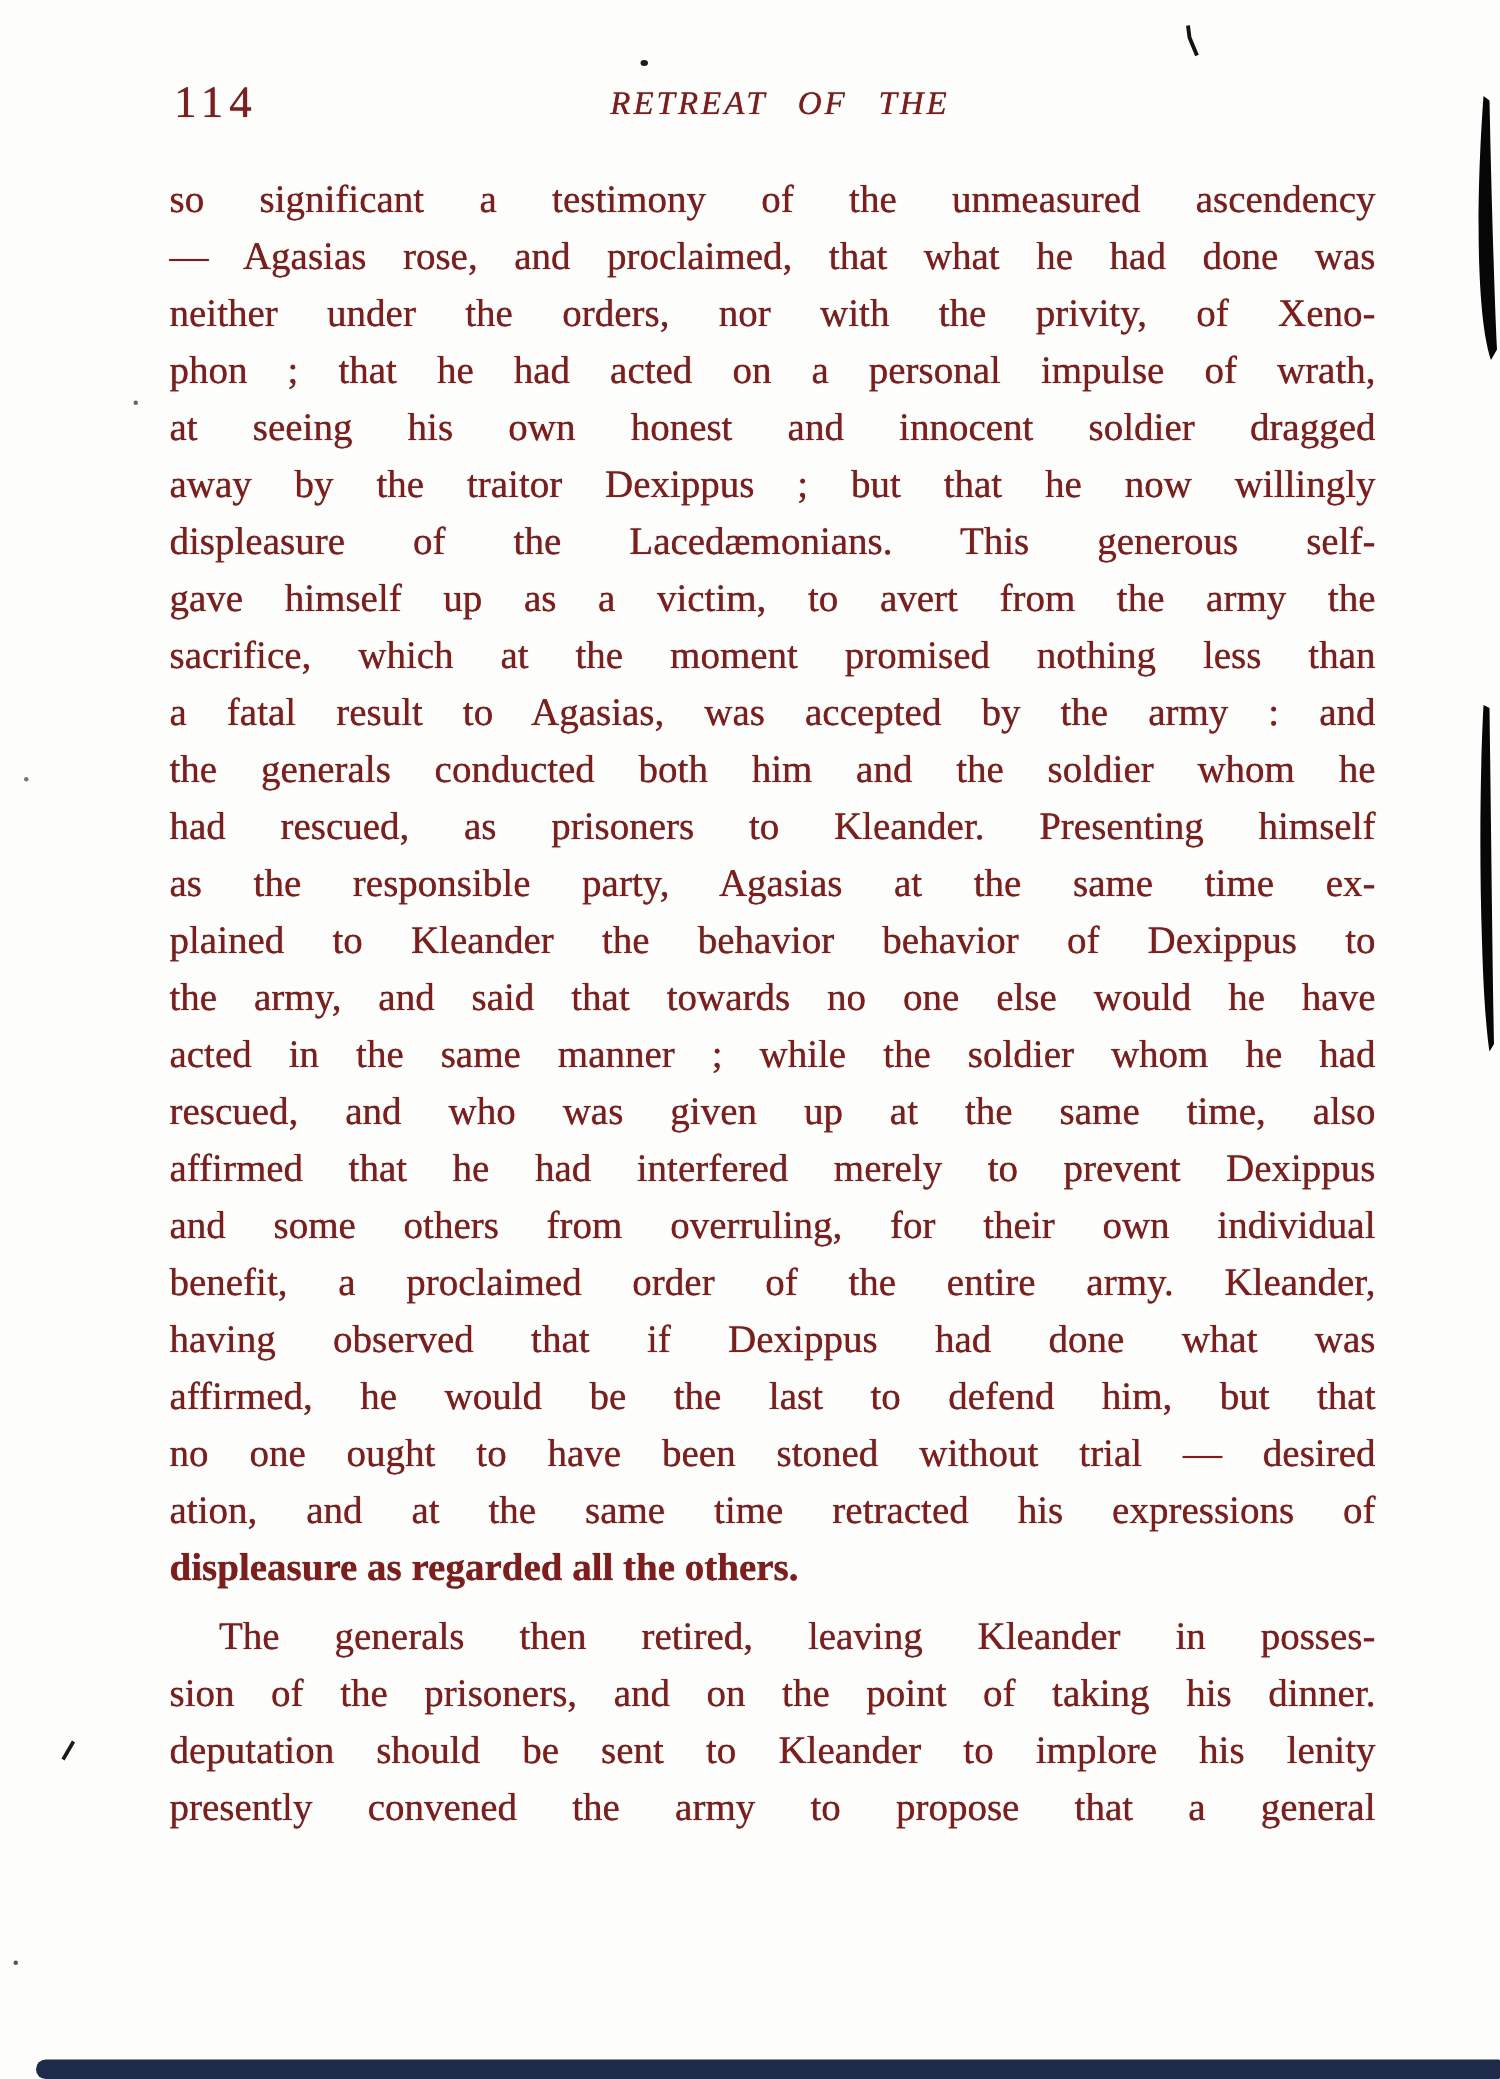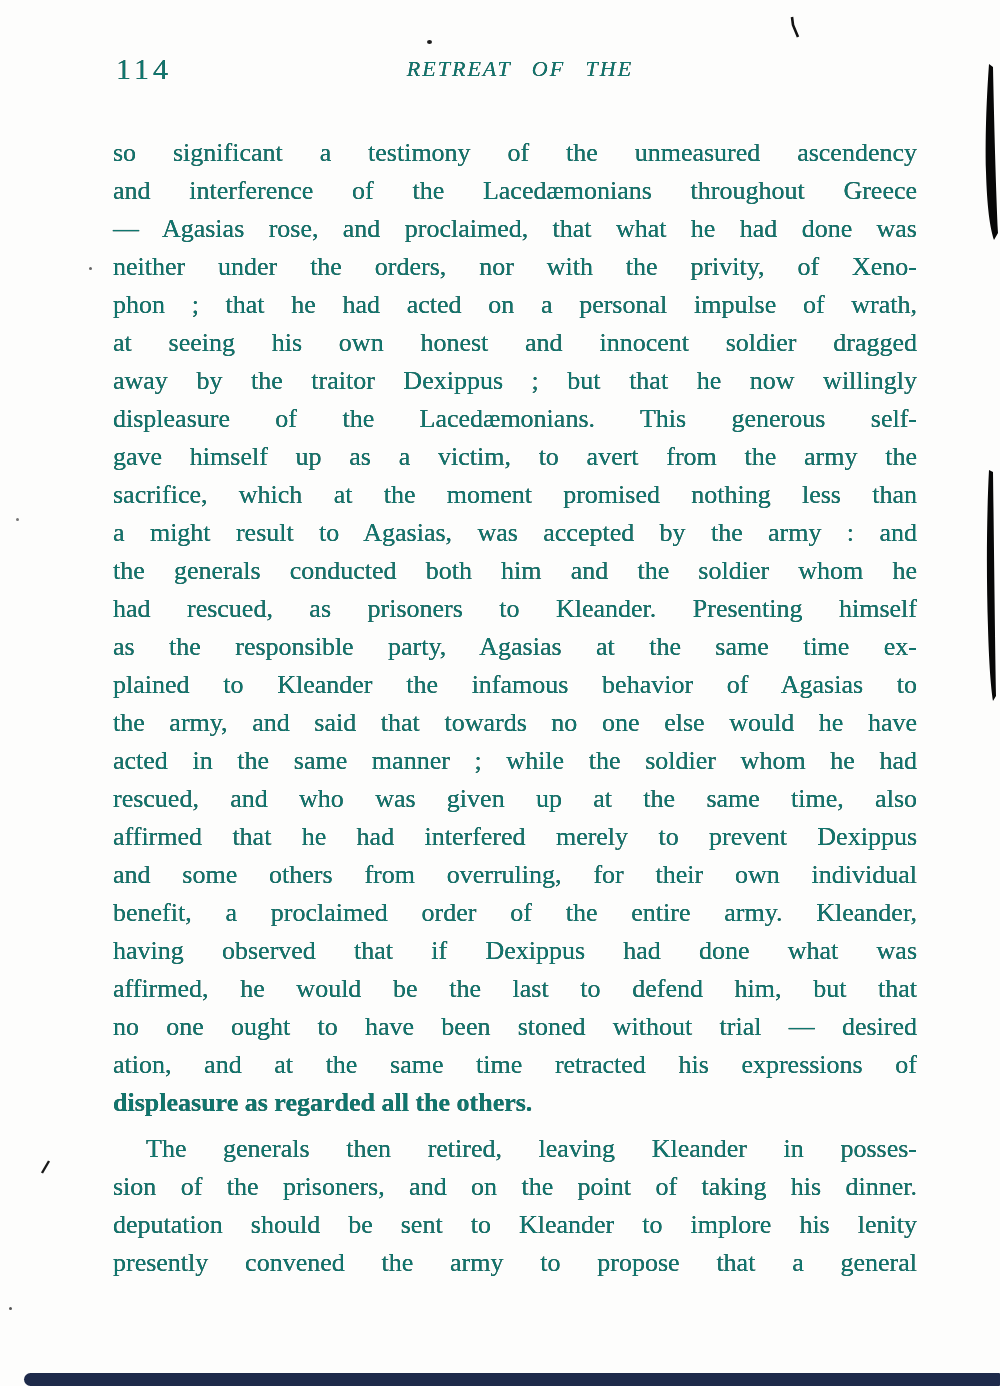--- a/index.html
+++ b/index.html
@@ -20,59 +20,57 @@
     position:absolute;left:40px;right:0;top:56px;
     text-align:center;
     font-style:italic;
     font-size:22px;letter-spacing:2px;word-spacing:13px;
     text-shadow:0 0 0.6px rgba(15,14,12,0.9);
   }
   .page-body{
     position:absolute;left:113px;top:114px;width:804px;
     font-size:26px;line-height:38px;
     text-shadow:0 0 0.6px rgba(15,14,12,0.85);
-    margin-top:20px;
   }
   .paragraph + .paragraph{margin-top:8px;}
   .line{text-align:justify;text-align-last:justify;}
   .paragraph.no-justify-last .line:last-child{text-align-last:left;font-weight:bold;}
   .paragraph.indent .line:first-child{text-indent:33px;}
   .artifact{position:absolute;}
   .bottom-bar{
     position:absolute;left:24px;top:1373px;width:976px;height:13px;
     border-radius:7px 1px 1px 7px;
   }
   .speck{position:absolute;border-radius:50%;}
 </style>
 </head>
 <body>
 
-<div class="sheet" style="background: rgb(253, 253, 252); color: #0f766e;">
+<div class="sheet" style="background: rgb(253, 253, 252); color: #7f1d1d;">
 
   <div class="page-number">114</div>
 
   <div class="running-header">RETREAT OF THE</div>
 
   <div class="page-body">
       <div class="paragraph no-justify-last">
         <div class="line">so significant a testimony of the unmeasured ascendency</div>
-        <div class="line">and interference of the Lacedæmonians throughout Greece</div>
         <div class="line">— Agasias rose, and proclaimed, that what he had done was</div>
         <div class="line">neither under the orders, nor with the privity, of Xeno-</div>
         <div class="line">phon ; that he had acted on a personal impulse of wrath,</div>
         <div class="line">at seeing his own honest and innocent soldier dragged</div>
         <div class="line">away by the traitor Dexippus ; but that he now willingly</div>
         <div class="line">displeasure of the Lacedæmonians. This generous self-</div>
         <div class="line">gave himself up as a victim, to avert from the army the</div>
         <div class="line">sacrifice, which at the moment promised nothing less than</div>
-        <div class="line">a might result to Agasias, was accepted by the army : and</div>
+        <div class="line">a fatal result to Agasias, was accepted by the army : and</div>
         <div class="line">the generals conducted both him and the soldier whom he</div>
         <div class="line">had rescued, as prisoners to Kleander. Presenting himself</div>
         <div class="line">as the responsible party, Agasias at the same time ex-</div>
-        <div class="line">plained to Kleander the infamous behavior of Agasias to</div>
+        <div class="line">plained to Kleander the behavior behavior of Dexippus to</div>
         <div class="line">the army, and said that towards no one else would he have</div>
         <div class="line">acted in the same manner ; while the soldier whom he had</div>
         <div class="line">rescued, and who was given up at the same time, also</div>
         <div class="line">affirmed that he had interfered merely to prevent Dexippus</div>
         <div class="line">and some others from overruling, for their own individual</div>
         <div class="line">benefit, a proclaimed order of the entire army. Kleander,</div>
         <div class="line">having observed that if Dexippus had done what was</div>
         <div class="line">affirmed, he would be the last to defend him, but that</div>
         <div class="line">no one ought to have been stoned without trial — desired</div>
         <div class="line">ation, and at the same time retracted his expressions of</div>

